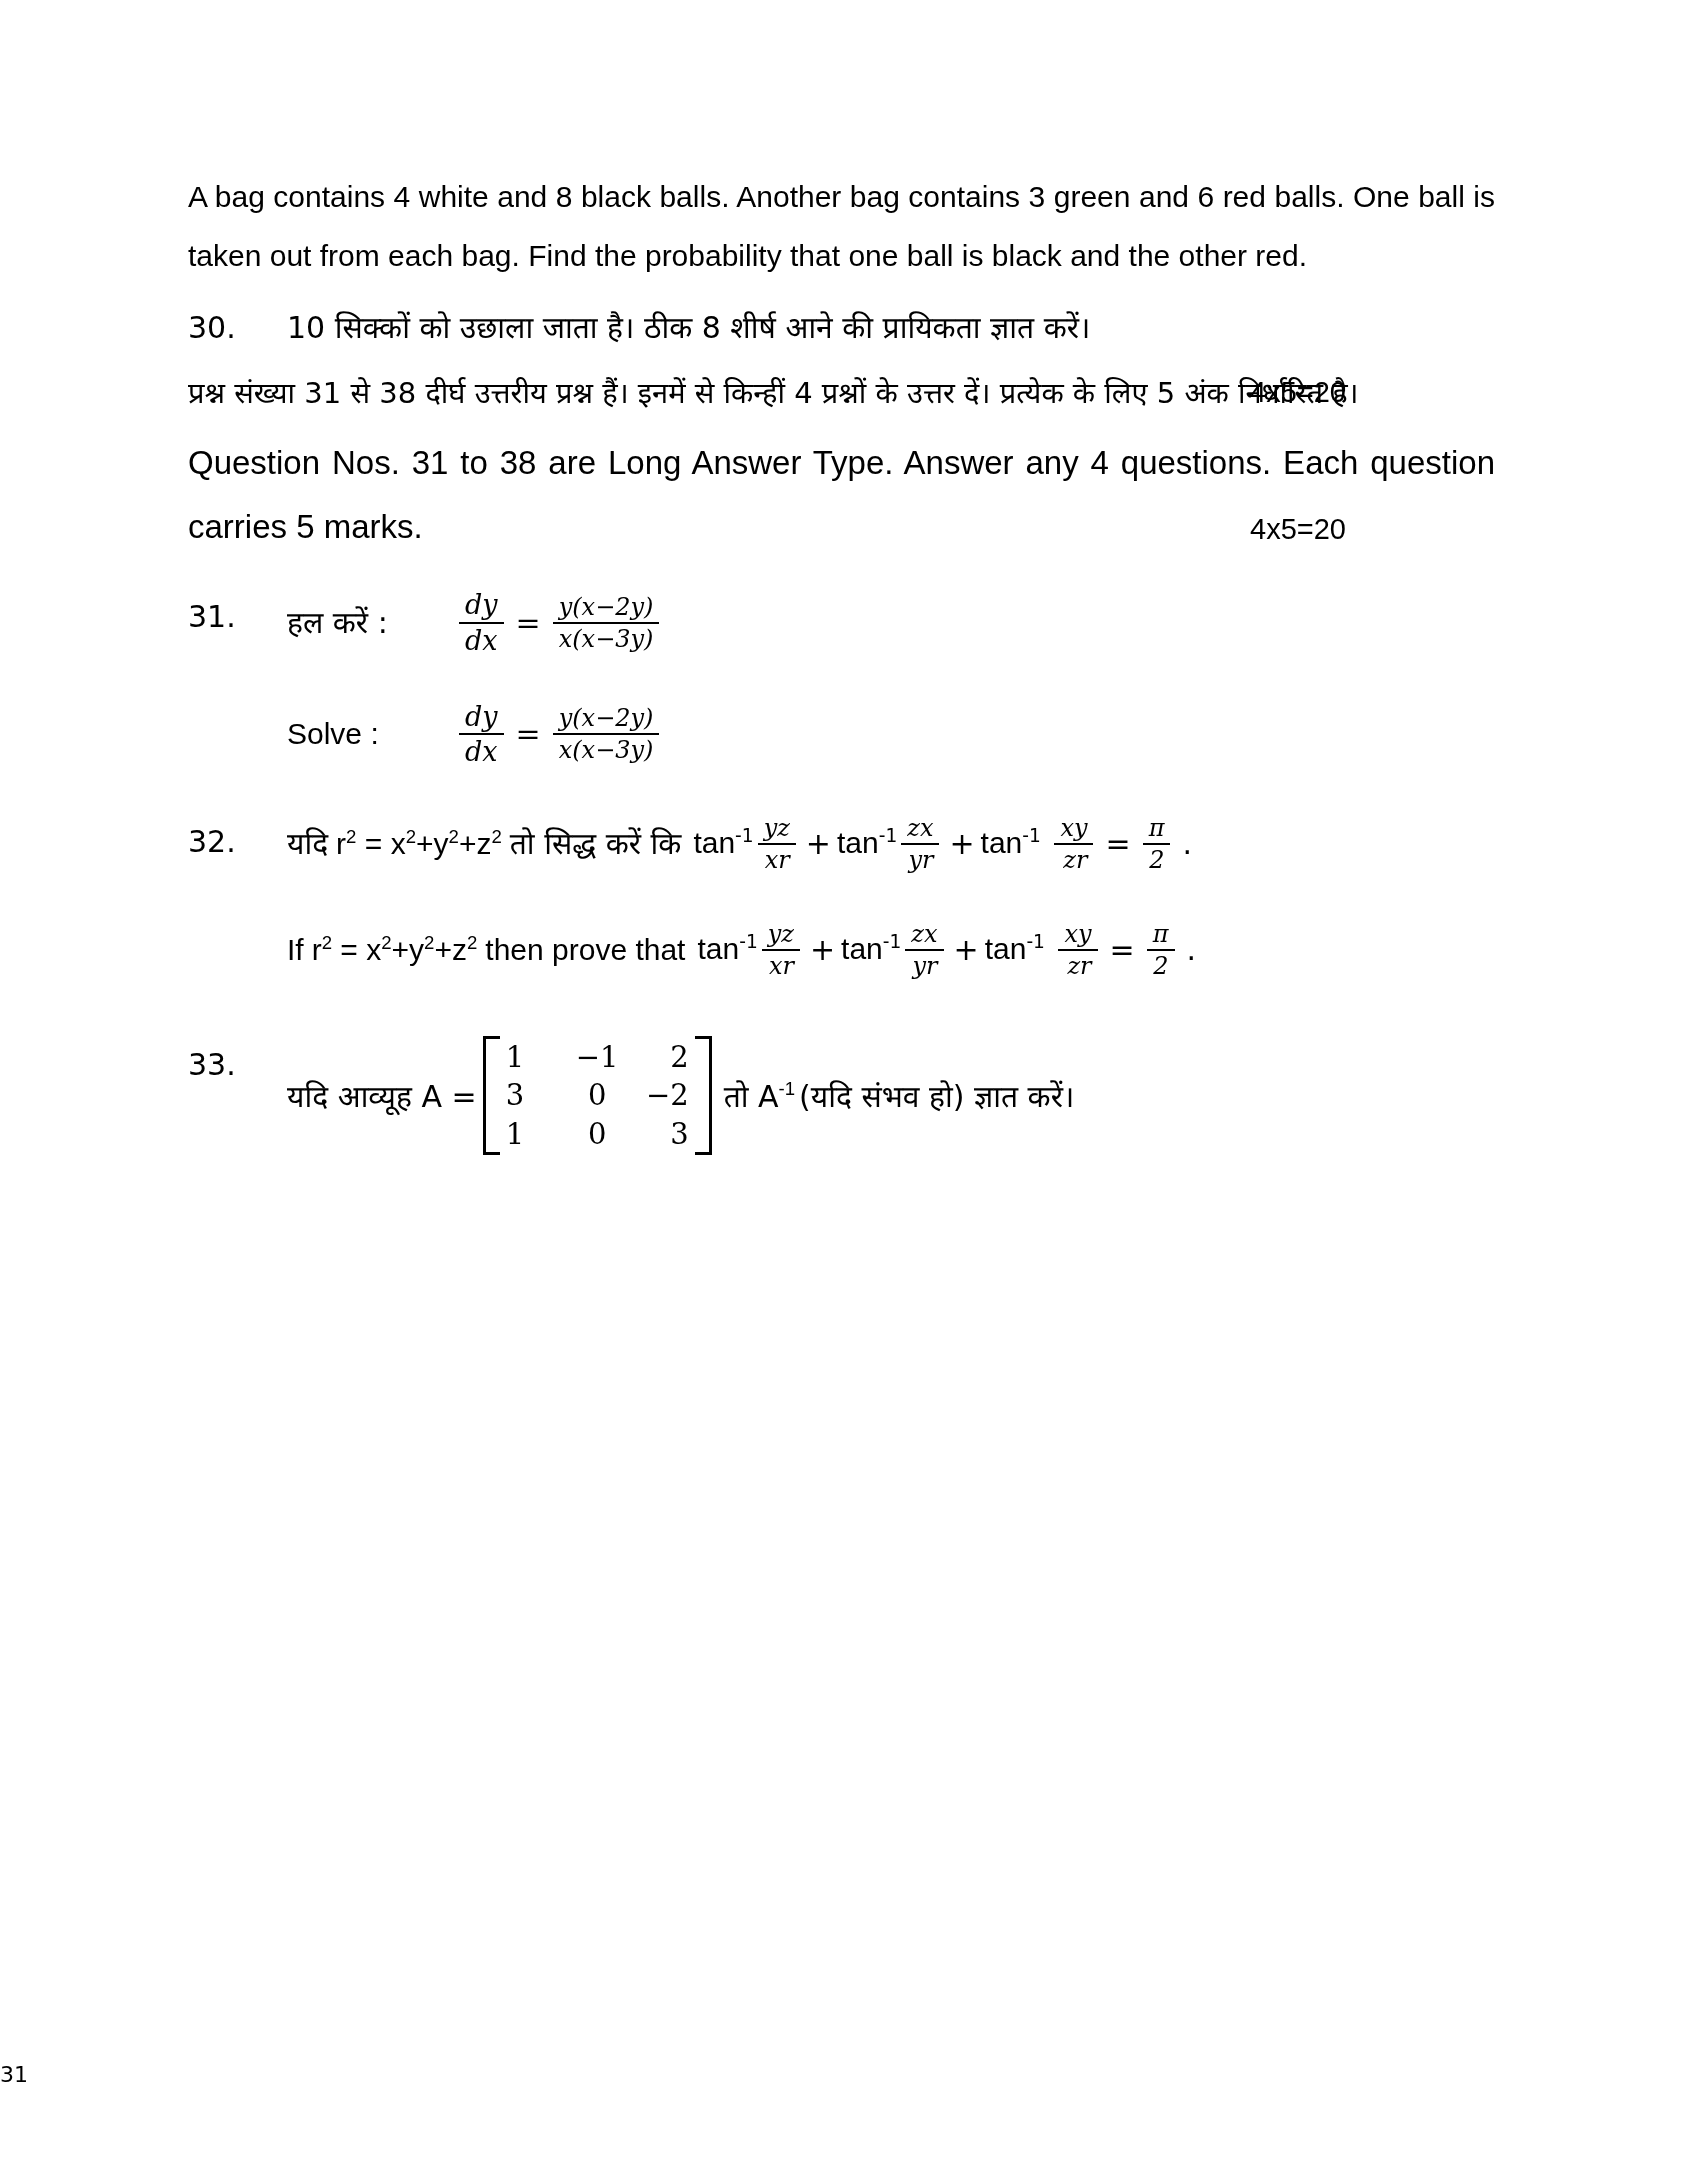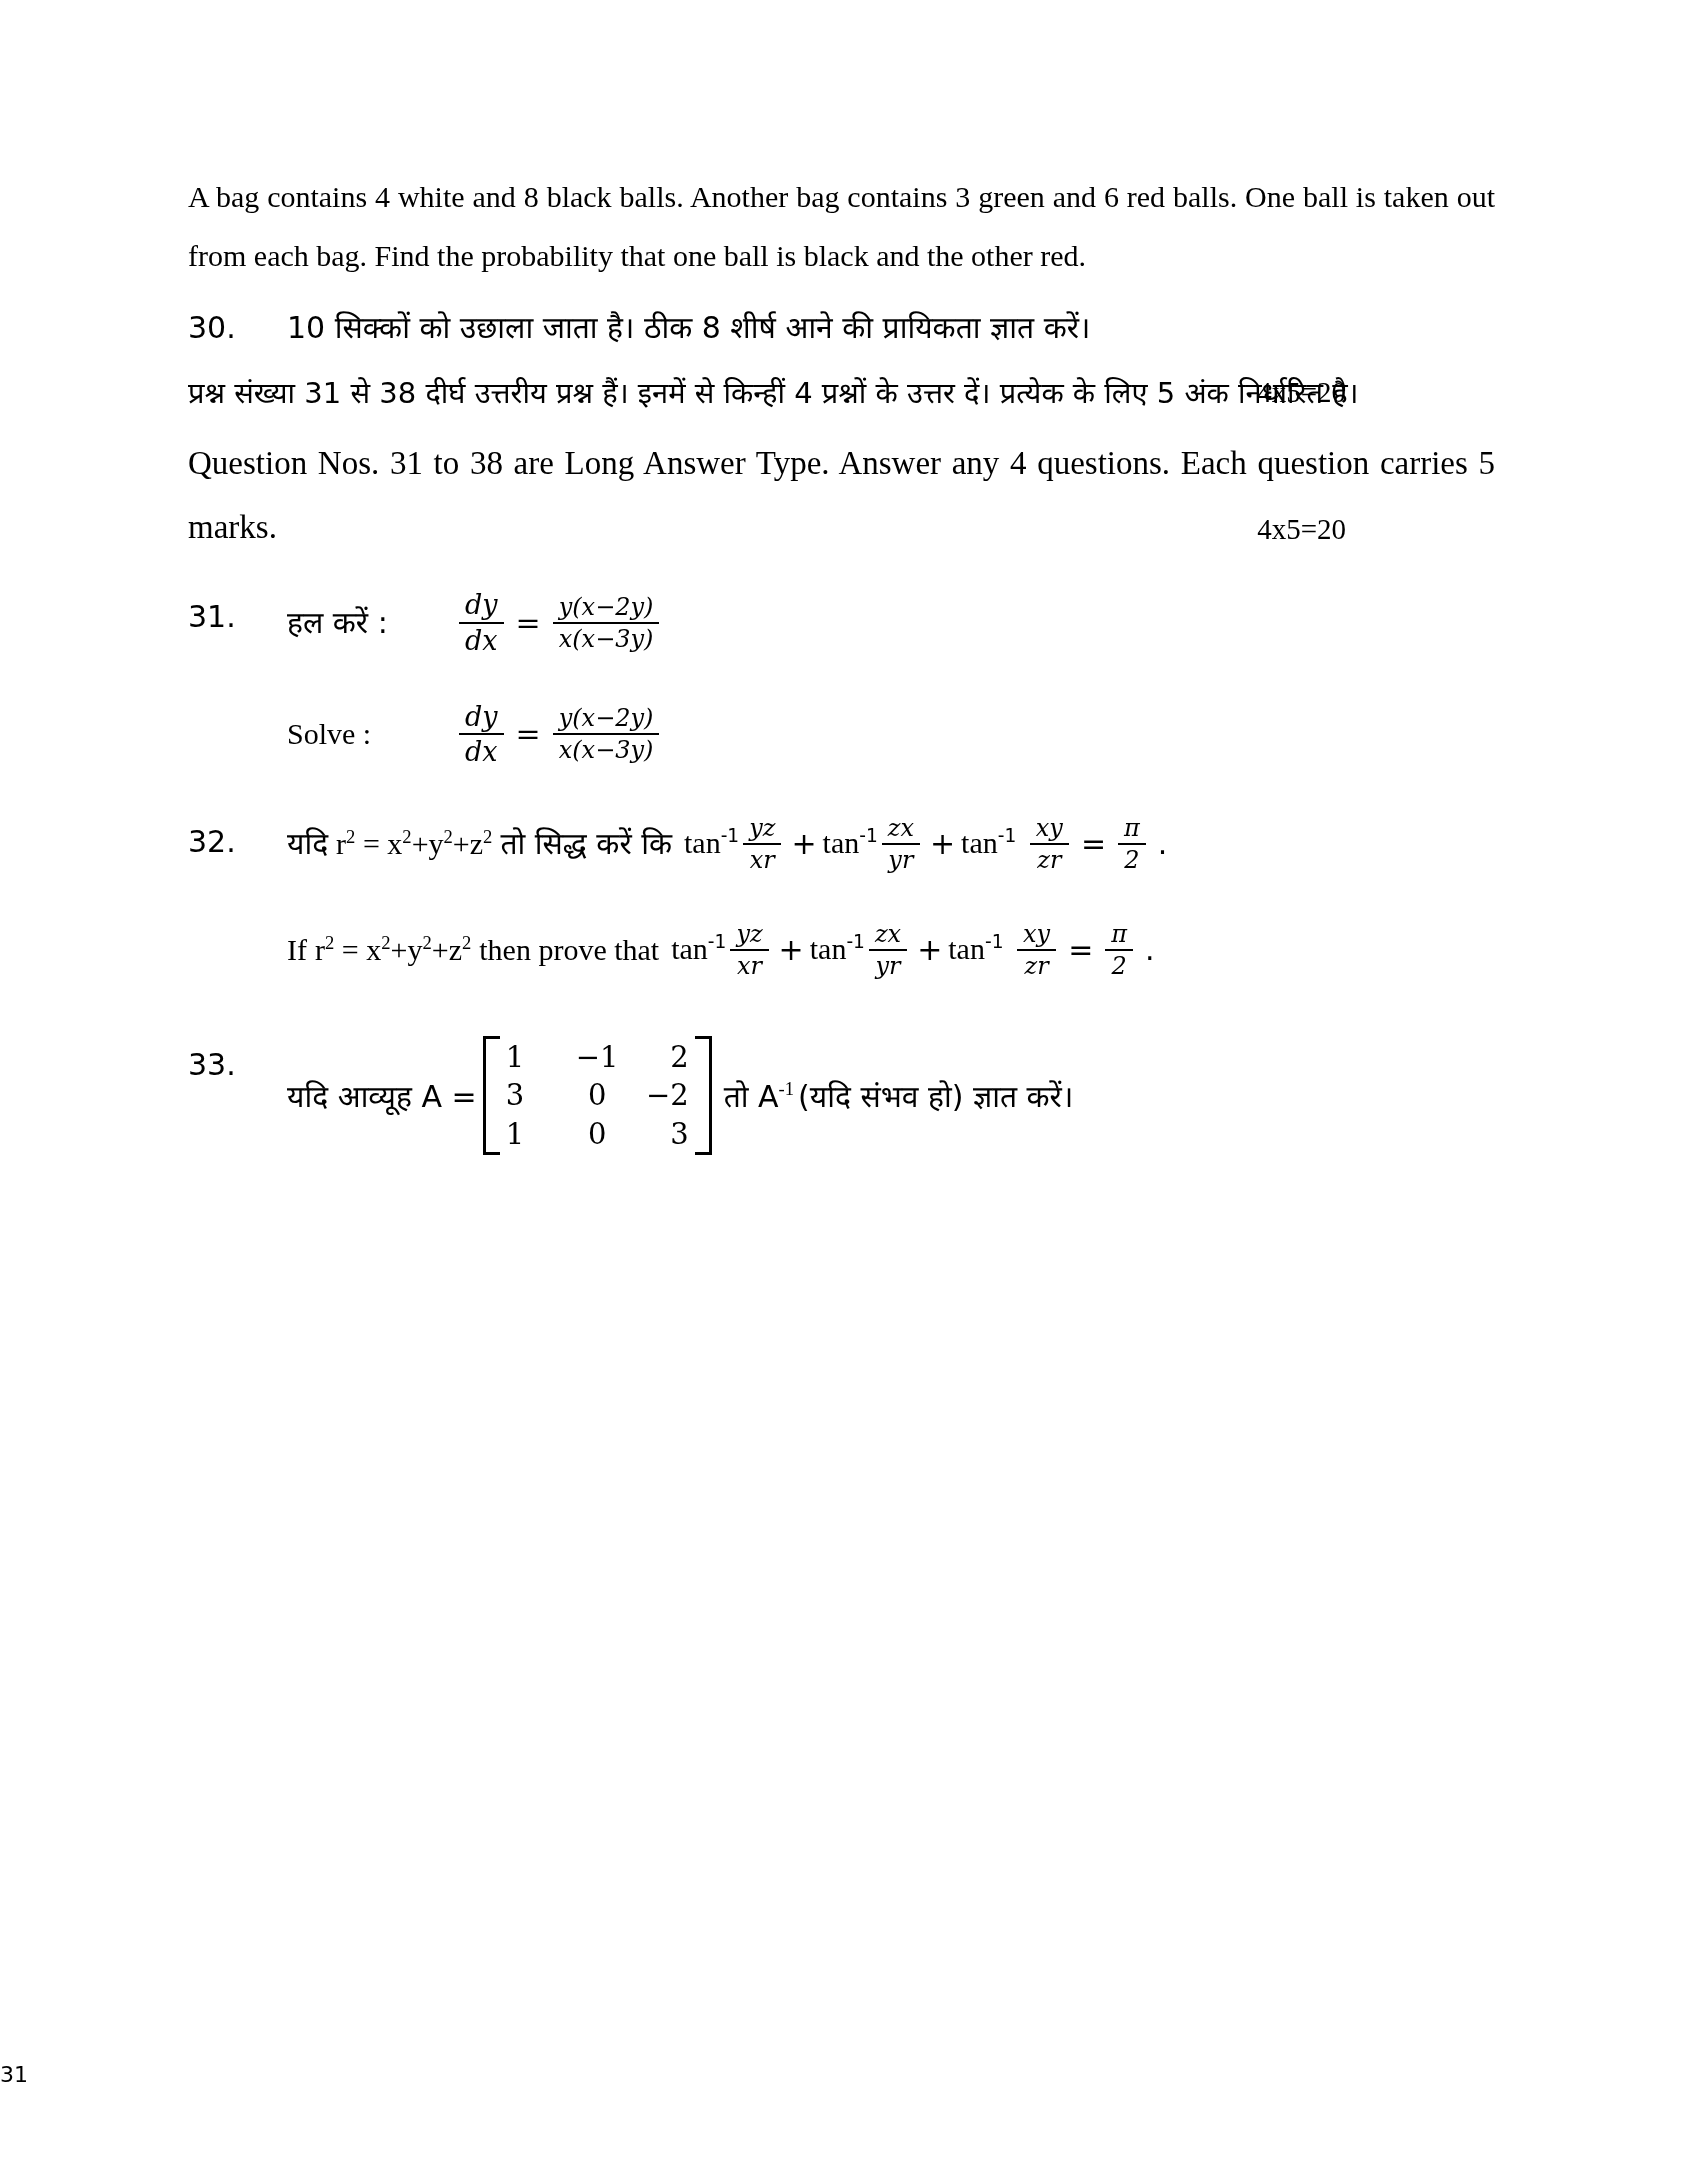--- a/index.html
+++ b/index.html
@@ -29,21 +29,21 @@
     width: 1307px;
   }
 
   
   .para {
     font-size: 30px;
     line-height: 1.95;
     margin: 0 0 4px 0;
   }
   .eng {
-    font-family: Liberation Serif, serif;
+    font-family: Liberation Sans, sans-serif;
   }
   .hin {
     font-family: "DejaVu Sans", sans-serif;
   }
 
   
   .qblock {
     position: relative;
     margin-top: 10px;
   }
@@ -107,20 +107,21 @@
   .frac .num {
     display: block;
     padding: 0 6px;
     border-bottom: 2px solid #000;
     font-size: 27px;
   }
   .frac .den {
     display: block;
     padding: 0 6px;
     font-size: 27px;
+    text-align: right;
   }
   .frac.small .num, .frac.small .den { font-size: 24px; }
   sup, sub { font-size: 0.62em; }
   sup { vertical-align: super; }
 
   .eqline {
     display: flex;
     align-items: center;
     font-size: 30px;
     line-height: 1.6;

